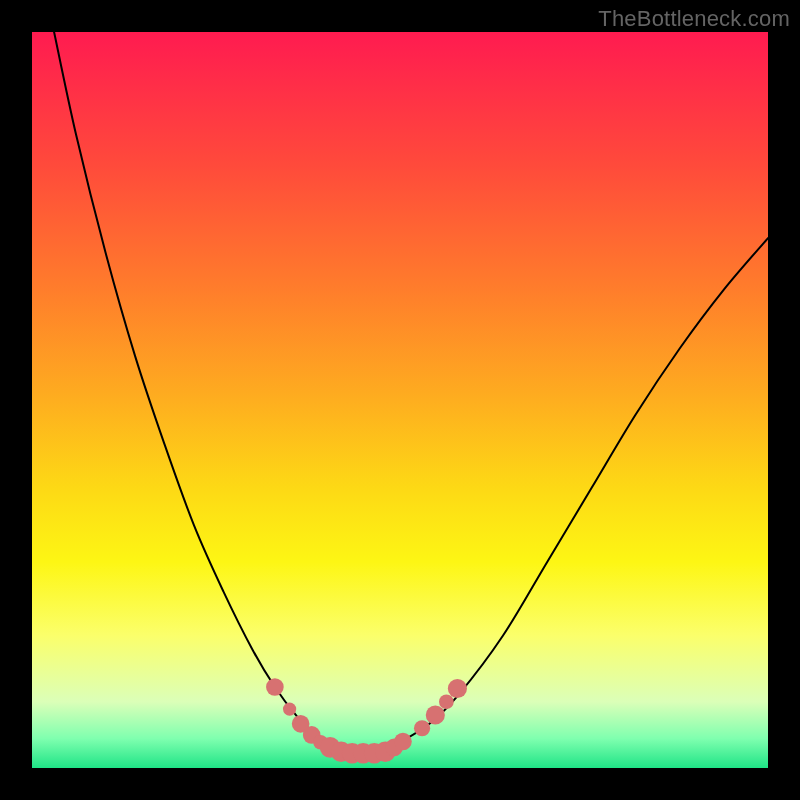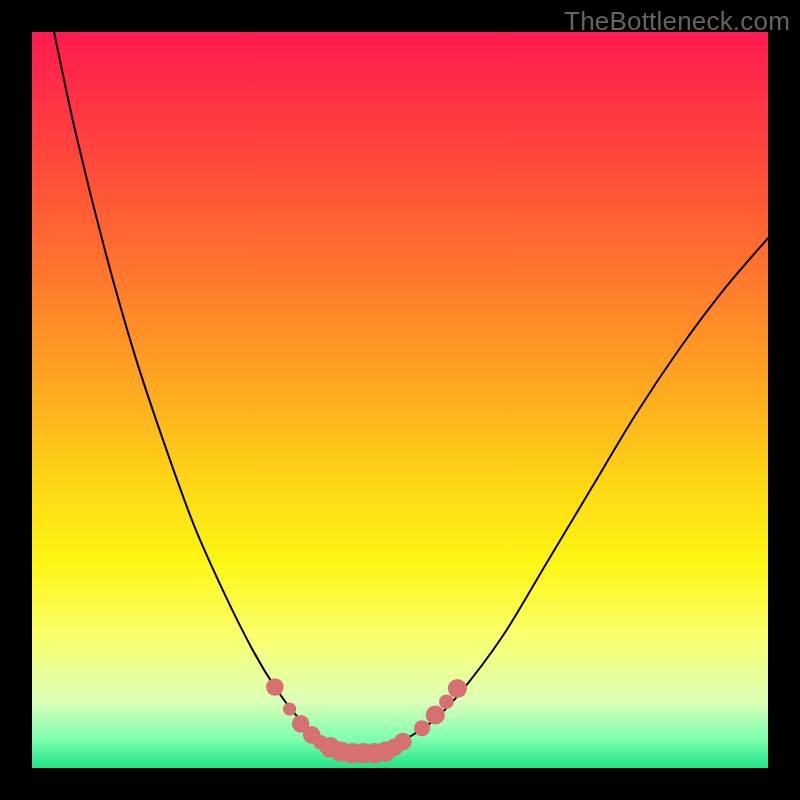--- a/index.html
+++ b/index.html
@@ -15,21 +15,21 @@
     position: relative;
     width: 800px;
     height: 800px;
     background: #000;
   }
   .attribution {
     position: absolute;
     top: 6px;
     right: 10px;
     color: #646464;
-    font-size: 26px;
+    font-size: 22px;
     font-weight: 500;
     letter-spacing: 0.2px;
     z-index: 30;
   }
   .plot-area {
     position: absolute;
     left: 32px;
     top: 32px;
     width: 736px;
     height: 736px;

